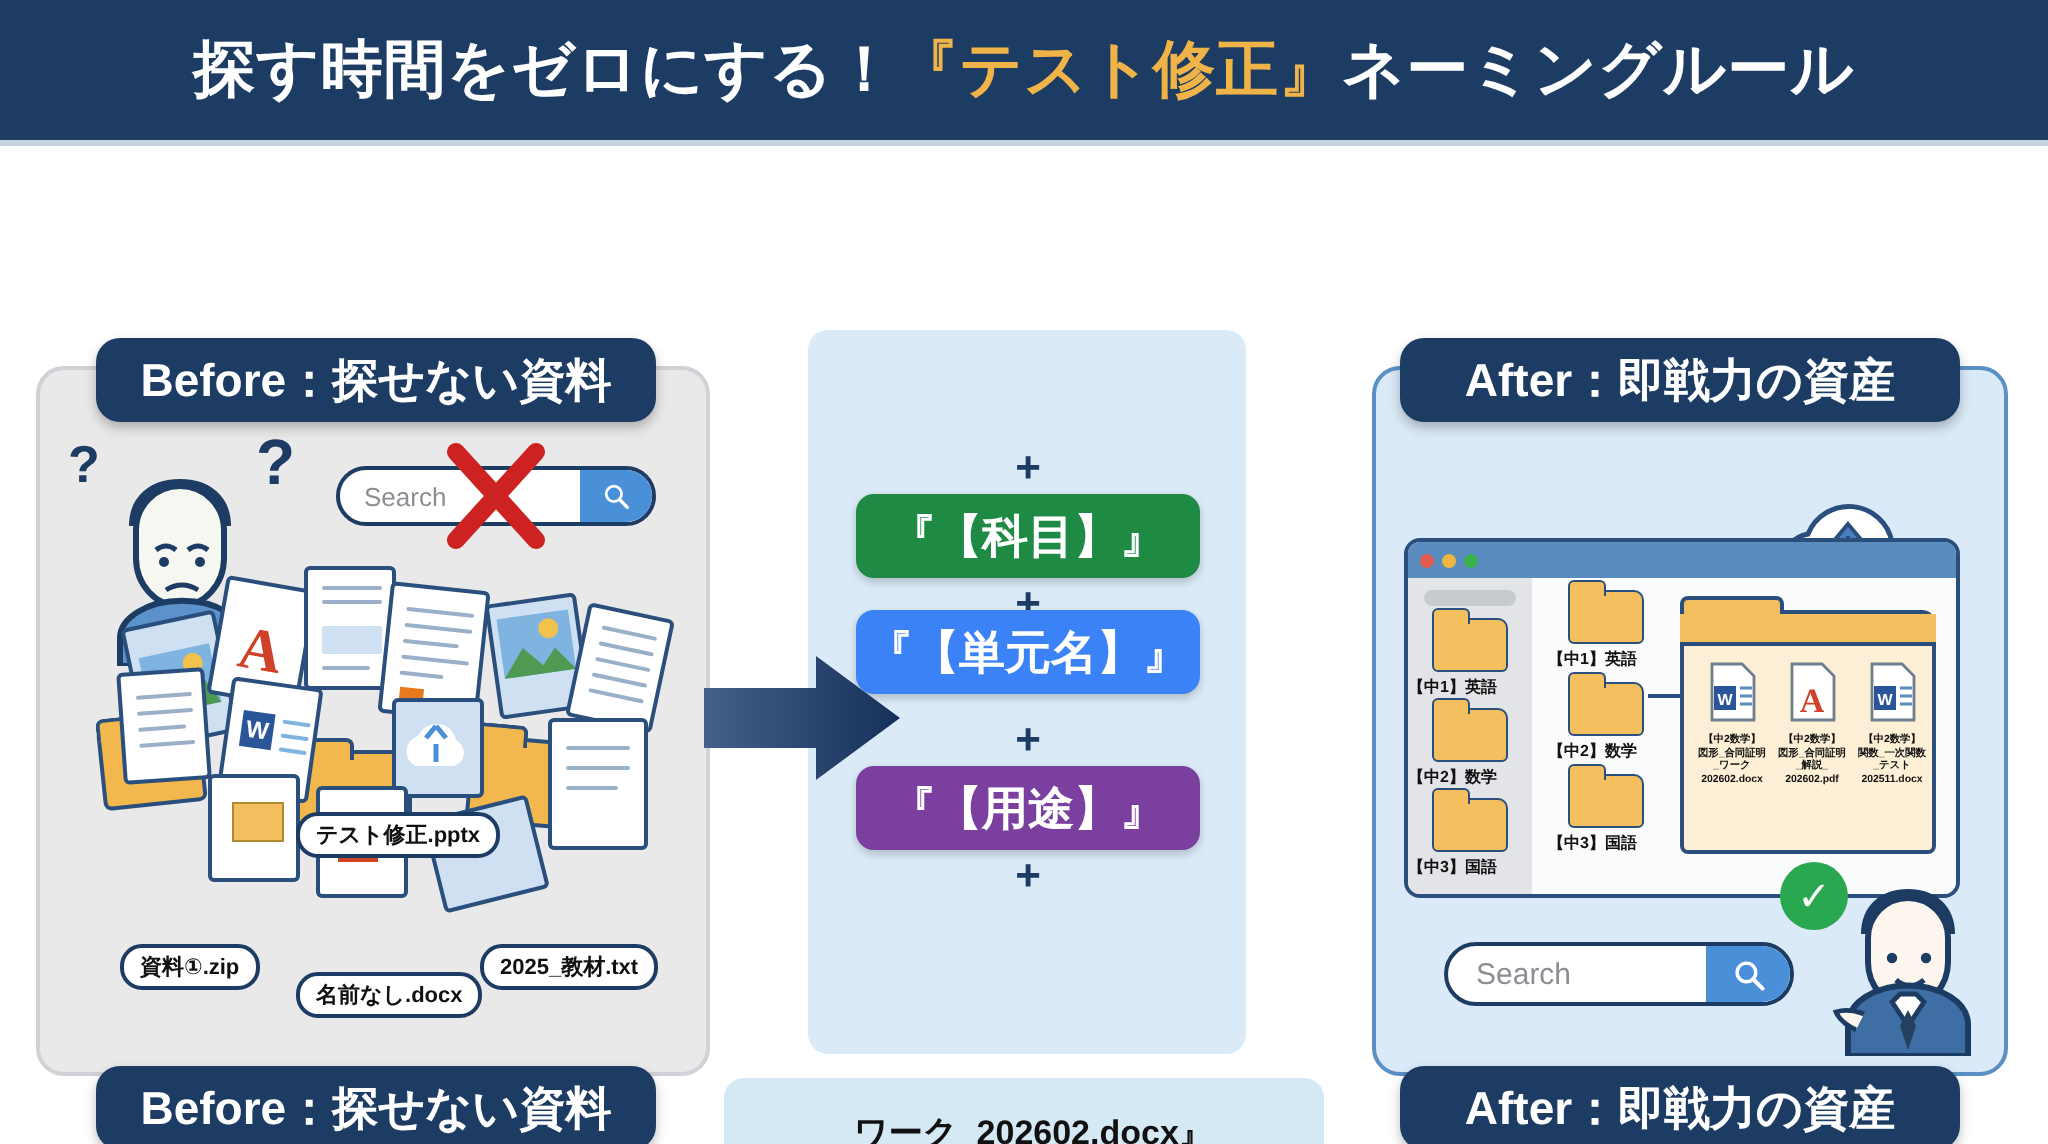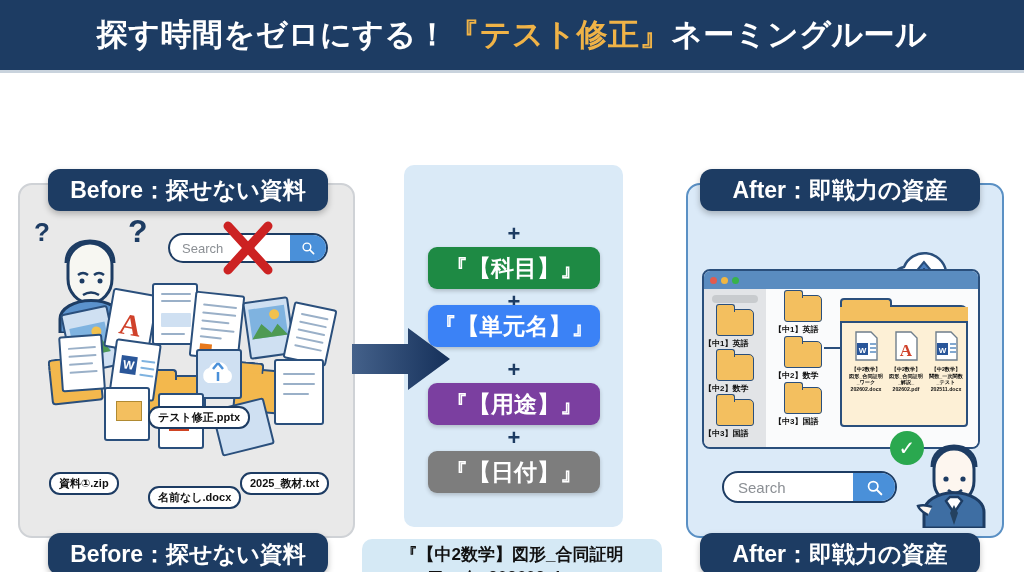--- a/index.html
+++ b/index.html
@@ -287,39 +287,37 @@
     </div>
     <div class="doc" style="left:244px; top:76px; width:50px; height:66px;">
       <div class="line" style="top:12px; width:32px;"></div>
         <div class="line" style="top:22px; width:32px;"></div>
         <div class="line" style="top:32px; width:26px;"></div>
     </div>
     <div class="doc" style="left:186px; top:120px; width:54px; height:48px; background:#cfe0f2; transform:rotate(-14deg);"></div>
   </div>
 
   <div class="filetag" style="left:148px; top:333px;">テスト修正.pptx</div>
-  <div class="filetag" style="left:49px; top:399px;">資料①.zip</div>
+  <div class="filetag" style="left:60px; top:399px;">資料①.zip</div>
   <div class="filetag" style="left:148px; top:413px;">名前なし.docx</div>
   <div class="filetag" style="left:240px; top:399px;">2025_教材.txt</div>
 
   <div class="badge badge-before-bottom">Before：探せない資料</div>
 
   <div class="center-col"></div>
 
   <div class="plus" style="top:150px;">+</div>
   <div class="rule-pill" style="top:174px; background:#1e8a44;">『【科目】』</div>
   <div class="plus" style="top:218px;">+</div>
   <div class="rule-pill" style="top:232px; background:#3b82f6;">『【単元名】』</div>
   <div class="plus" style="top:286px;">+</div>
   <div class="rule-pill" style="top:310px; background:#7b3fa0;">『【用途】』</div>
   <div class="plus" style="top:354px;">+</div>
-  <div class="rule-pill" style="top:378px; background:#7d7d7d;">『【日付】』</div>
 
   <div class="example-box">
-    <div>『【中2数学】図形_合同証明</div>
     <div>_ワーク_202602.docx』</div>
   </div>
 
   <div class="big-arrow">
     <svg viewBox="0 0 98 62" width="98" height="62">
       <defs>
           <linearGradient id="ag" x1="0" y1="0" x2="1" y2="0">
         <stop offset="0%" stop-color="#44618a"></stop>
             <stop offset="100%" stop-color="#15305a"></stop>
       </linearGradient>

